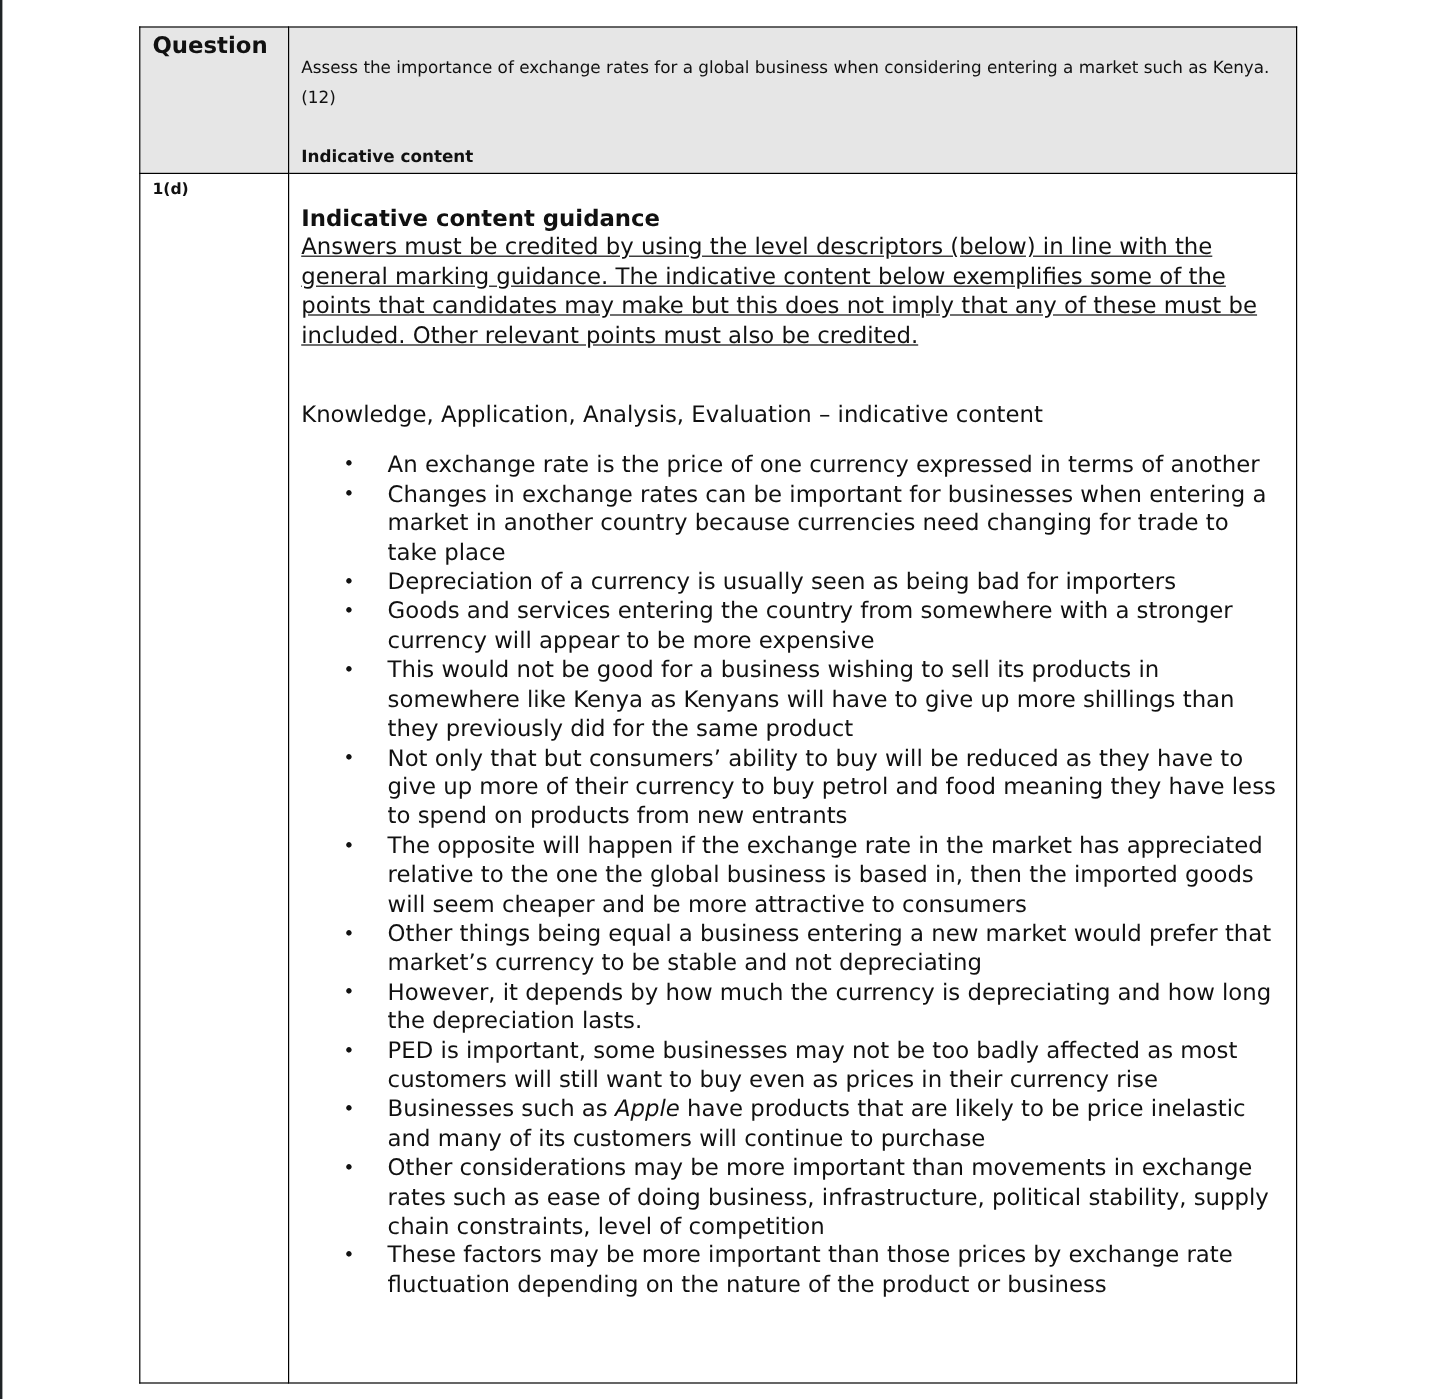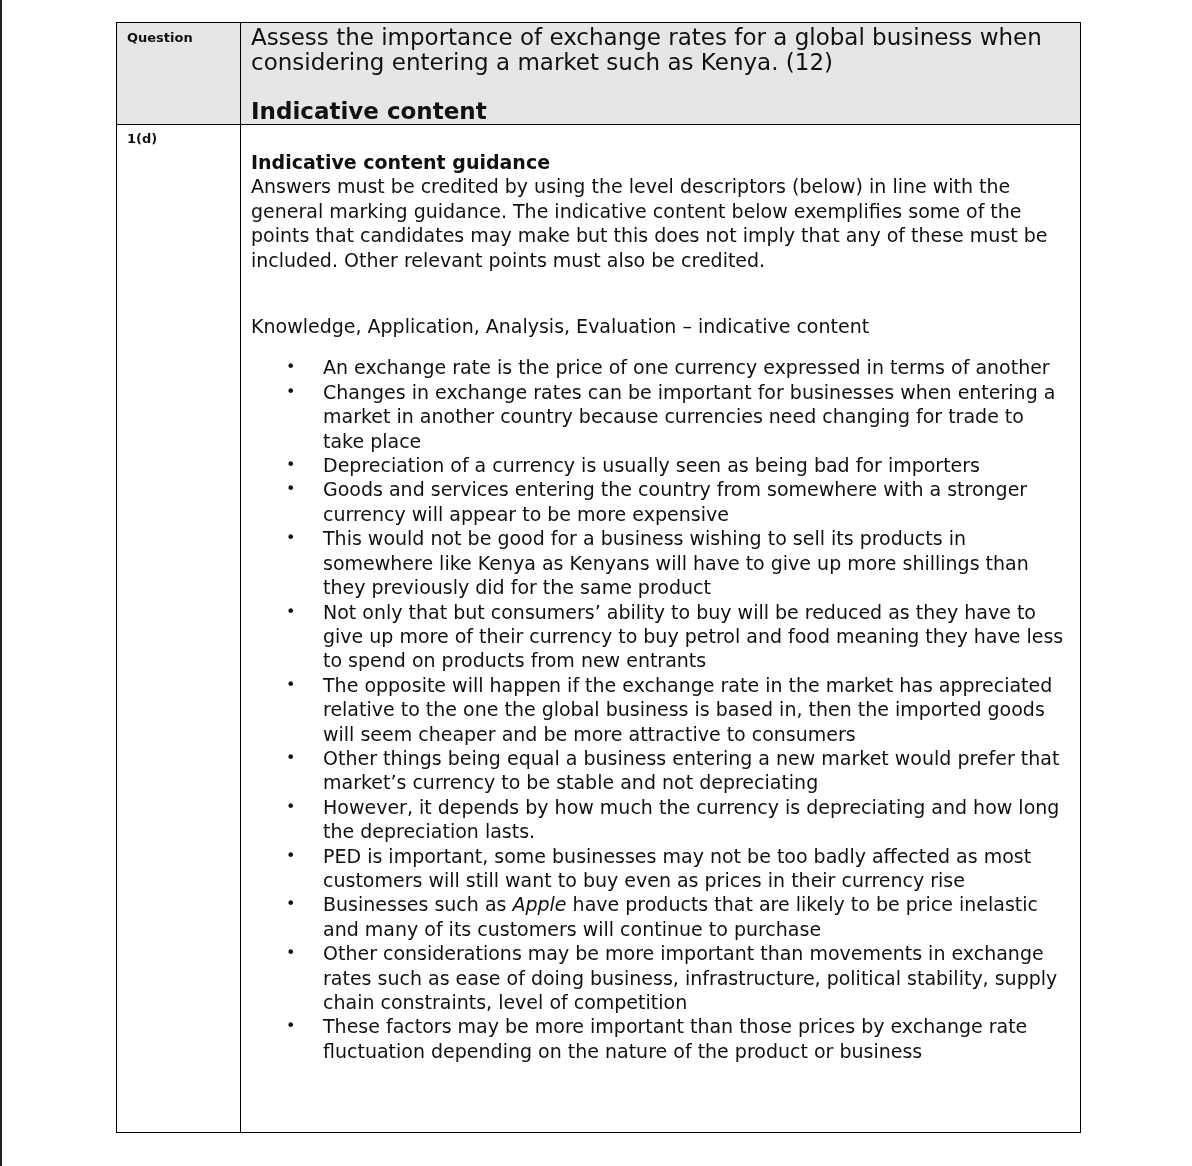--- a/index.html
+++ b/index.html
@@ -34,29 +34,30 @@
     table.mark-table td {
       border: 1.5px solid #000000;
       vertical-align: top;
       padding: 0;
     }
     col.c1 { width: 124px; }
     col.c2 { width: 840px; }
     .hdr td { background: #e6e6e6; height: 99px; }
     .q-label {
       font-weight: bold;
-      font-size: 13px;
+      font-size: 19px;
       padding: 3px 0 0 10px;
       line-height: 24px;
       display: block;
     }
     .q-text {
-      font-size: 23px;
+      font-size: 14px;
       line-height: 25px;
       padding: 2px 10px 0 10px;
+      margin-top: 20px;
     }
     .q-text .prompt { display: block; }
     .q-text .ic-head {
       display: block;
       font-weight: bold;
       margin-top: 24px;
     }
     .body-row td { height: 1007px; }
     .id-label {
       font-weight: bold;
@@ -67,21 +68,21 @@
     }
     .content {
       padding: 25px 10px 0 10px;
       font-size: 19px;
       line-height: 24.4px;
     }
     .guid-title {
       display: block;
       font-weight: bold;
     }
-    .guid-text { display: block; }
+    .guid-text { display: block; text-decoration: underline; }
     .kaae-title {
       display: block;
       font-weight: normal;
       margin-top: 42px;
       margin-bottom: 17px;
     }
     ul.points {
       list-style: none;
       margin: 0;
       padding: 0 0 0 72px;

